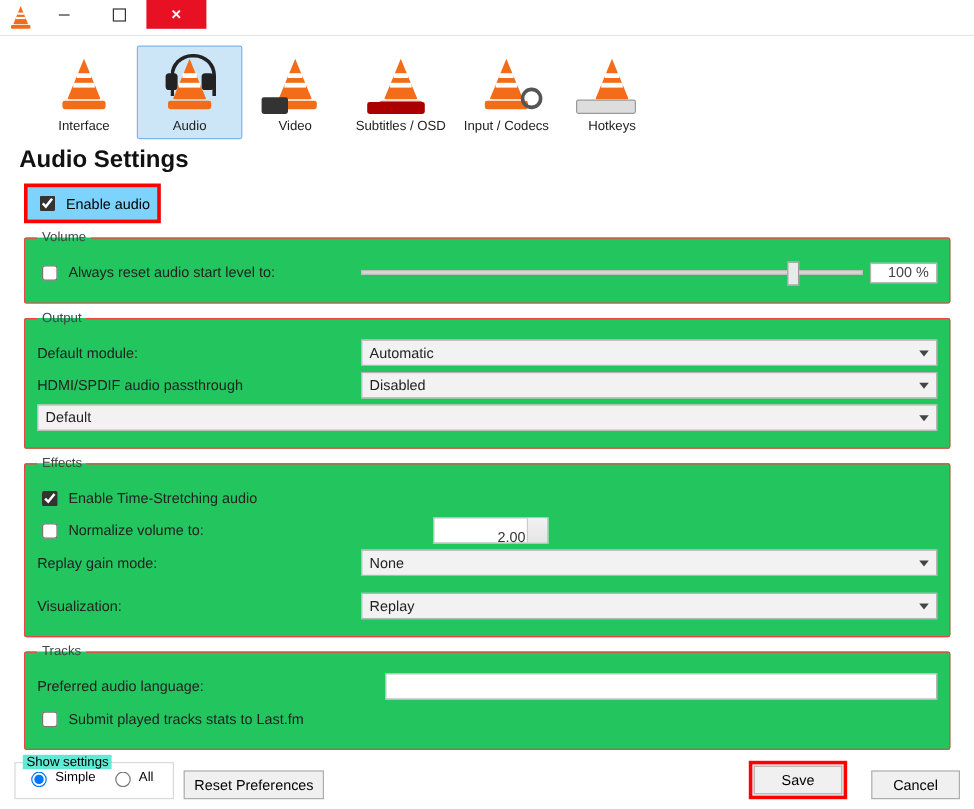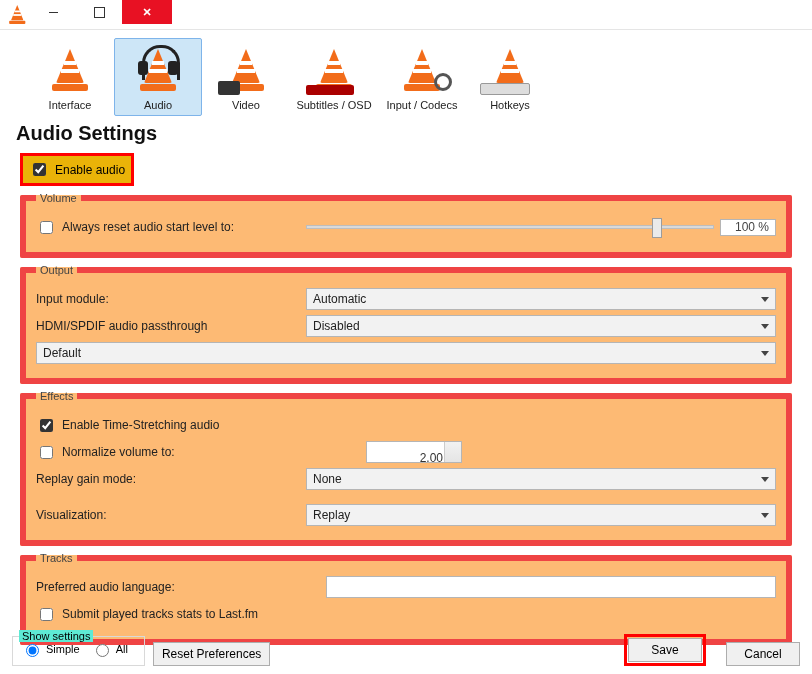--- a/index.html
+++ b/index.html
@@ -22,40 +22,40 @@
   .cat .ic { width:48px; height:48px; display:flex; align-items:center; justify-content:center;}
   .cat .lbl { font-size:11px; color:#222;}
   .cone { position:relative; width:40px; height:44px;}
   .cone .tri { width:0; height:0; border-left:14px solid transparent; border-right:14px solid transparent; border-bottom:34px solid #f26c1a; position:absolute; top:0; left:6px; border-radius:2px;}
   .cone .stripe { position:absolute; left:8px; width:24px; height:4px; background:#fff;}
   .cone .s1{ top:12px; left:14px; width:12px;}
   .cone .s2{ top:20px; left:11px; width:18px;}
   .cone .base{ position:absolute; bottom:2px; left:2px; width:36px; height:7px; background:#f26c1a; border-radius:2px;}
   .h { margin:4px 0 8px 4px; font-size:20px; font-weight:600; color:#111;}
   
-  fieldset.group { border:6px solid #ef4444; border-radius:2px; margin:6px 8px; padding:8px 10px 10px 10px; background:#fdba74;}
+  fieldset.group { border:1px solid #ef4444; border-radius:2px; margin:6px 8px; padding:8px 10px 10px 10px; background:#22c55e;}
   fieldset.group > legend { font-size:11px; color:#444; padding:0 4px;}
   .row { display:flex; align-items:center; min-height:24px; margin:3px 0;}
   .lblcol { width:270px; font-size:12px; color:#222; display:flex; align-items:center; gap:6px;}
   .ctlcol { flex:1; display:flex; align-items:center; gap:8px;}
   input[type=checkbox]{ width:13px; height:13px; accent-color:#333;}
   .combo { flex:1; height:22px; border:1px solid #b5b5b5; background:#f2f2f2; display:flex; align-items:center; padding:0 6px; font-size:12px; color:#222; position:relative;}
   .combo::after{ content:""; position:absolute; right:6px; top:8px; width:0;height:0;border-left:4px solid transparent;border-right:4px solid transparent;border-top:5px solid #444;}
   .textin { flex:1; height:22px; border:1px solid #b5b5b5; background:#fff; padding:0 6px; font-size:12px;}
   .slider-wrap{flex:1; display:flex; align-items:center; gap:6px;}
   .slider{ flex:1; height:4px; background:#d9d9d9; position:relative; border:1px solid #bdbdbd;}
   .slider .thumb{position:absolute; top:-8px; width:10px; height:20px; background:#eaeaea; border:1px solid #9c9c9c;}
   .pctbox{width:56px; height:17px; border:1px solid #b5b5b5; display:flex; align-items:center; justify-content:flex-end; padding:0 6px; background:#fff; color:#444;}
   .spin { width:96px; height:22px; border:1px solid #b5b5b5; background:#fff; display:flex; align-items:center; justify-content:flex-end; padding:12px 18px 0 6px; position:relative; color:#333;}
   .spin::after{content:""; position:absolute; right:0; top:0; width:16px; height:100%; border-left:1px solid #ccc; background:linear-gradient(#f2f2f2,#e5e5e5);}
   .spin .ar{position:absolute; right:4px; width:0;height:0;border-left:3px solid transparent;border-right:3px solid transparent;}
   .spin .up{top:4px;border-bottom:4px solid #555;}
   .spin .dn{bottom:4px;border-top:4px solid #555;}
   
-  .redbox { border:3px solid #ff0000; padding:4px 6px; display:inline-flex; align-items:center; gap:6px; background:#eab308;}
+  .redbox { border:3px solid #ff0000; padding:4px 6px; display:inline-flex; align-items:center; gap:6px; background:#7dd3fc;}
   .enable-wrap { margin:0 8px;}
   
   .footer { position:absolute; bottom:8px; left:12px; right:12px; display:flex; align-items:flex-end;}
   .showset { border:1px solid #d9d9d9; padding:4px 8px 6px 8px; position:relative; font-size:11px;}
   .showset .leg{position:absolute; top:-7px; left:6px; background:#5eead4; padding:0 3px;}
   .radio{display:inline-flex; align-items:center; gap:4px; margin-right:8px;}
   .btn { height:24px; min-width:74px; border:1px solid #adadad; background:#f0f0f0; font-size:12px; display:inline-flex; align-items:center; justify-content:center; padding:0 8px;}
   .ftr-right{ margin-left:auto; display:flex; gap:20px; align-items:flex-end;}
   .save-wrap{border:3px solid #ff0000; padding:1px;}
   
@@ -185,21 +185,21 @@
           <div class="pctbox">100 %</div>
         </div>
       </div>
     </div>
   </fieldset>
 
   <fieldset class="group">
     <legend>Output</legend>
     <div class="row">
       <div class="lblcol">
-          <span>Input module:</span>
+          <span>Default module:</span>
         </div>
       <div class="ctlcol">
           <div class="combo">
             <span>Automatic</span>
           </div>
         </div>
     </div>
     <div class="row">
       <div class="lblcol">
           <span>HDMI/SPDIF audio passthrough</span>

